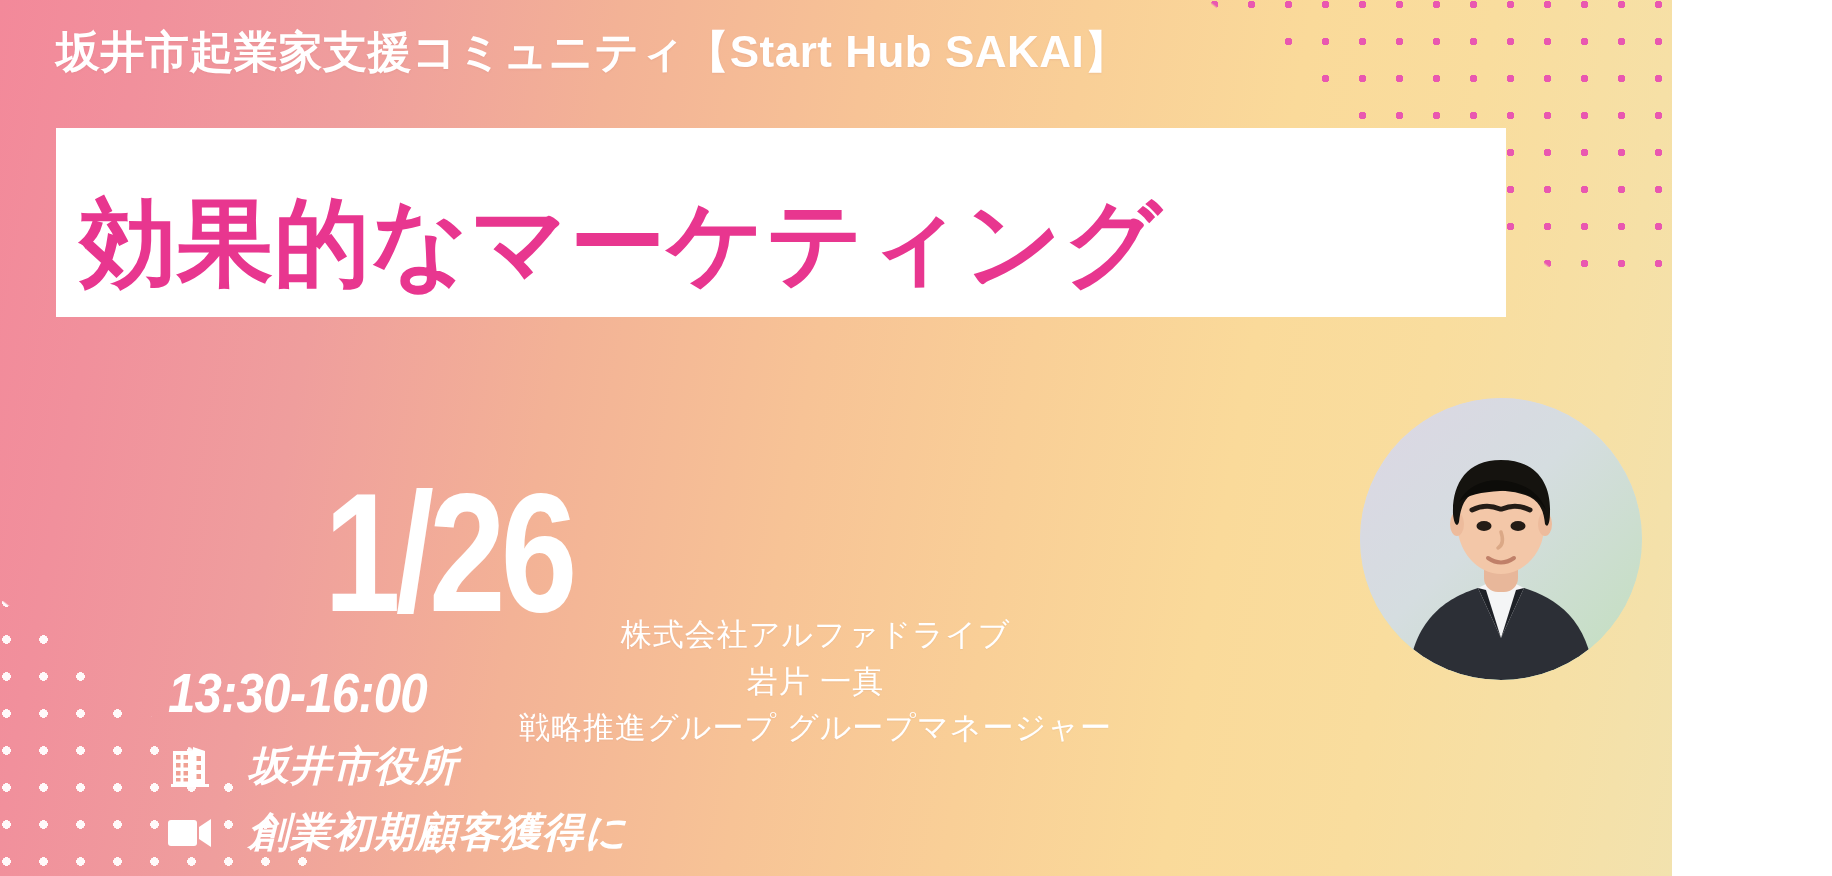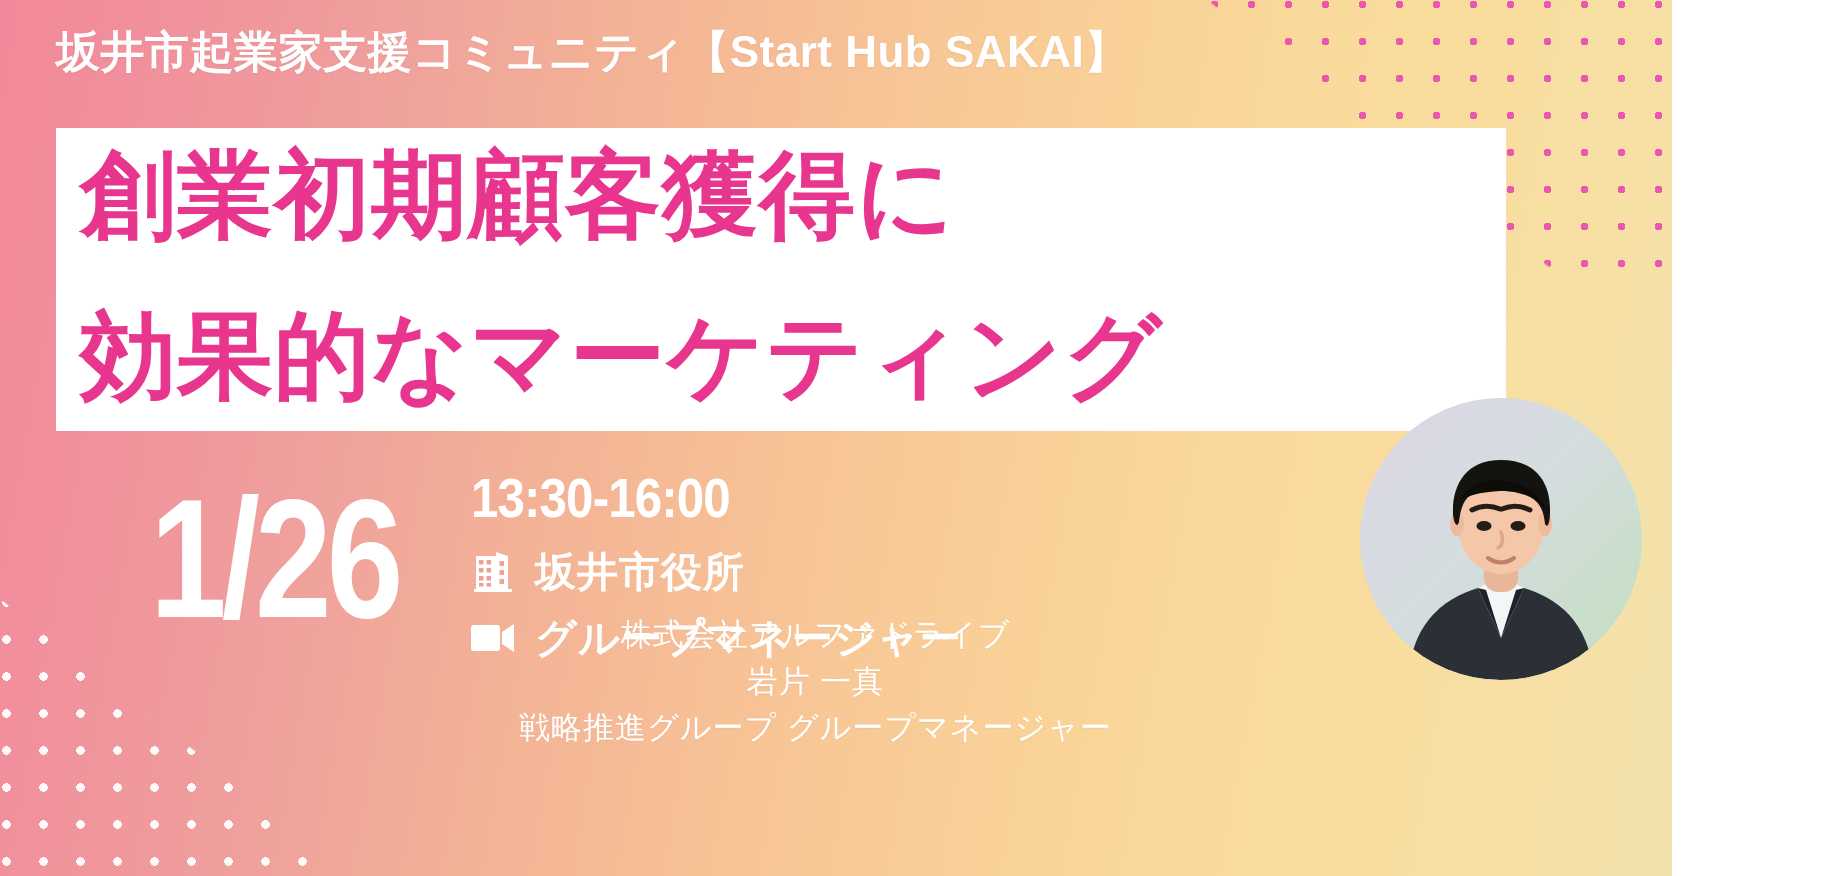--- a/index.html
+++ b/index.html
@@ -87,39 +87,41 @@
     letter-spacing: 1px;
     white-space: nowrap;
   }
   .title-line.l1 { width: 1160px; }
   .title-line.l2 { width: 1400px; margin-top: 48px; }
 
   
   .info-row {
     position: absolute;
     left: 150px;
-    top: 436px;
+    top: 476px;
     display: flex;
-    align-items: center;
+    align-items: flex-end;
+    flex-direction: column;
   }
   .date-big {
     color: #ffffff;
     font-size: 168px;
     font-weight: 700;
     line-height: 0.92;
     letter-spacing: -6px;
     font-family: "Liberation Sans Narrow", "Liberation Sans", sans-serif;
     transform: scaleX(0.82);
     transform-origin: left top;
     white-space: nowrap;
   }
   .details {
     margin-left: 18px;
     padding-top: 34px;
     color: #ffffff;
+    font-style: italic;
   }
   .time {
     font-size: 56px;
     font-weight: 700;
     letter-spacing: -1px;
     line-height: 1;
     margin-bottom: 24px;
     transform: scaleX(0.88);
     transform-origin: left center;
     white-space: nowrap;
@@ -129,20 +131,21 @@
     align-items: center;
     gap: 20px;
     margin-bottom: 22px;
   }
   .detail-line .txt {
     font-size: 41px;
     font-weight: 700;
     letter-spacing: 1px;
     line-height: 1;
     white-space: nowrap;
+    margin-left: 16px;
   }
   .icon-box {
     width: 44px;
     height: 44px;
     flex: 0 0 44px;
     display: flex;
     align-items: center;
     justify-content: center;
   }
   .icon-box svg { display: block; }
@@ -181,21 +184,20 @@
 <body>
 
 <div class="banner">
 
   <div class="dots-topright"></div>
   <div class="dots-bottomleft"></div>
 
   <div class="kicker">坂井市起業家支援コミュニティ【Start Hub SAKAI】</div>
 
   <div class="title-plate">
-    <div class="title-line l1">創業初期顧客獲得に</div>
     <div class="title-line l2">効果的なマーケティング</div>
   </div>
 
   <div class="info-row">
 
     <div class="date-big">1/26</div>
 
     <div class="details">
 
       <div class="time">13:30-16:00</div>
@@ -226,21 +228,21 @@
         <span class="txt">坂井市役所</span>
       </div>
 
       <div class="detail-line">
         <span class="icon-box">
           <svg width="44" height="30" viewBox="0 0 44 30" aria-hidden="true">
             <rect x="0" y="2" width="29" height="26" rx="3" fill="#ffffff"></rect>
             <polygon points="31,9 43,1 43,29 31,21" fill="#ffffff"></polygon>
           </svg>
         </span>
-        <span class="txt">グループマネージャー</span>
+        <span class="txt">創業初期顧客獲得に</span>
       </div>
 
     </div>
   </div>
 
   <div class="speaker">
     <div>株式会社アルファドライブ</div>
     <div>岩片 一真</div>
     <div>戦略推進グループ グループマネージャー</div>
   </div>

